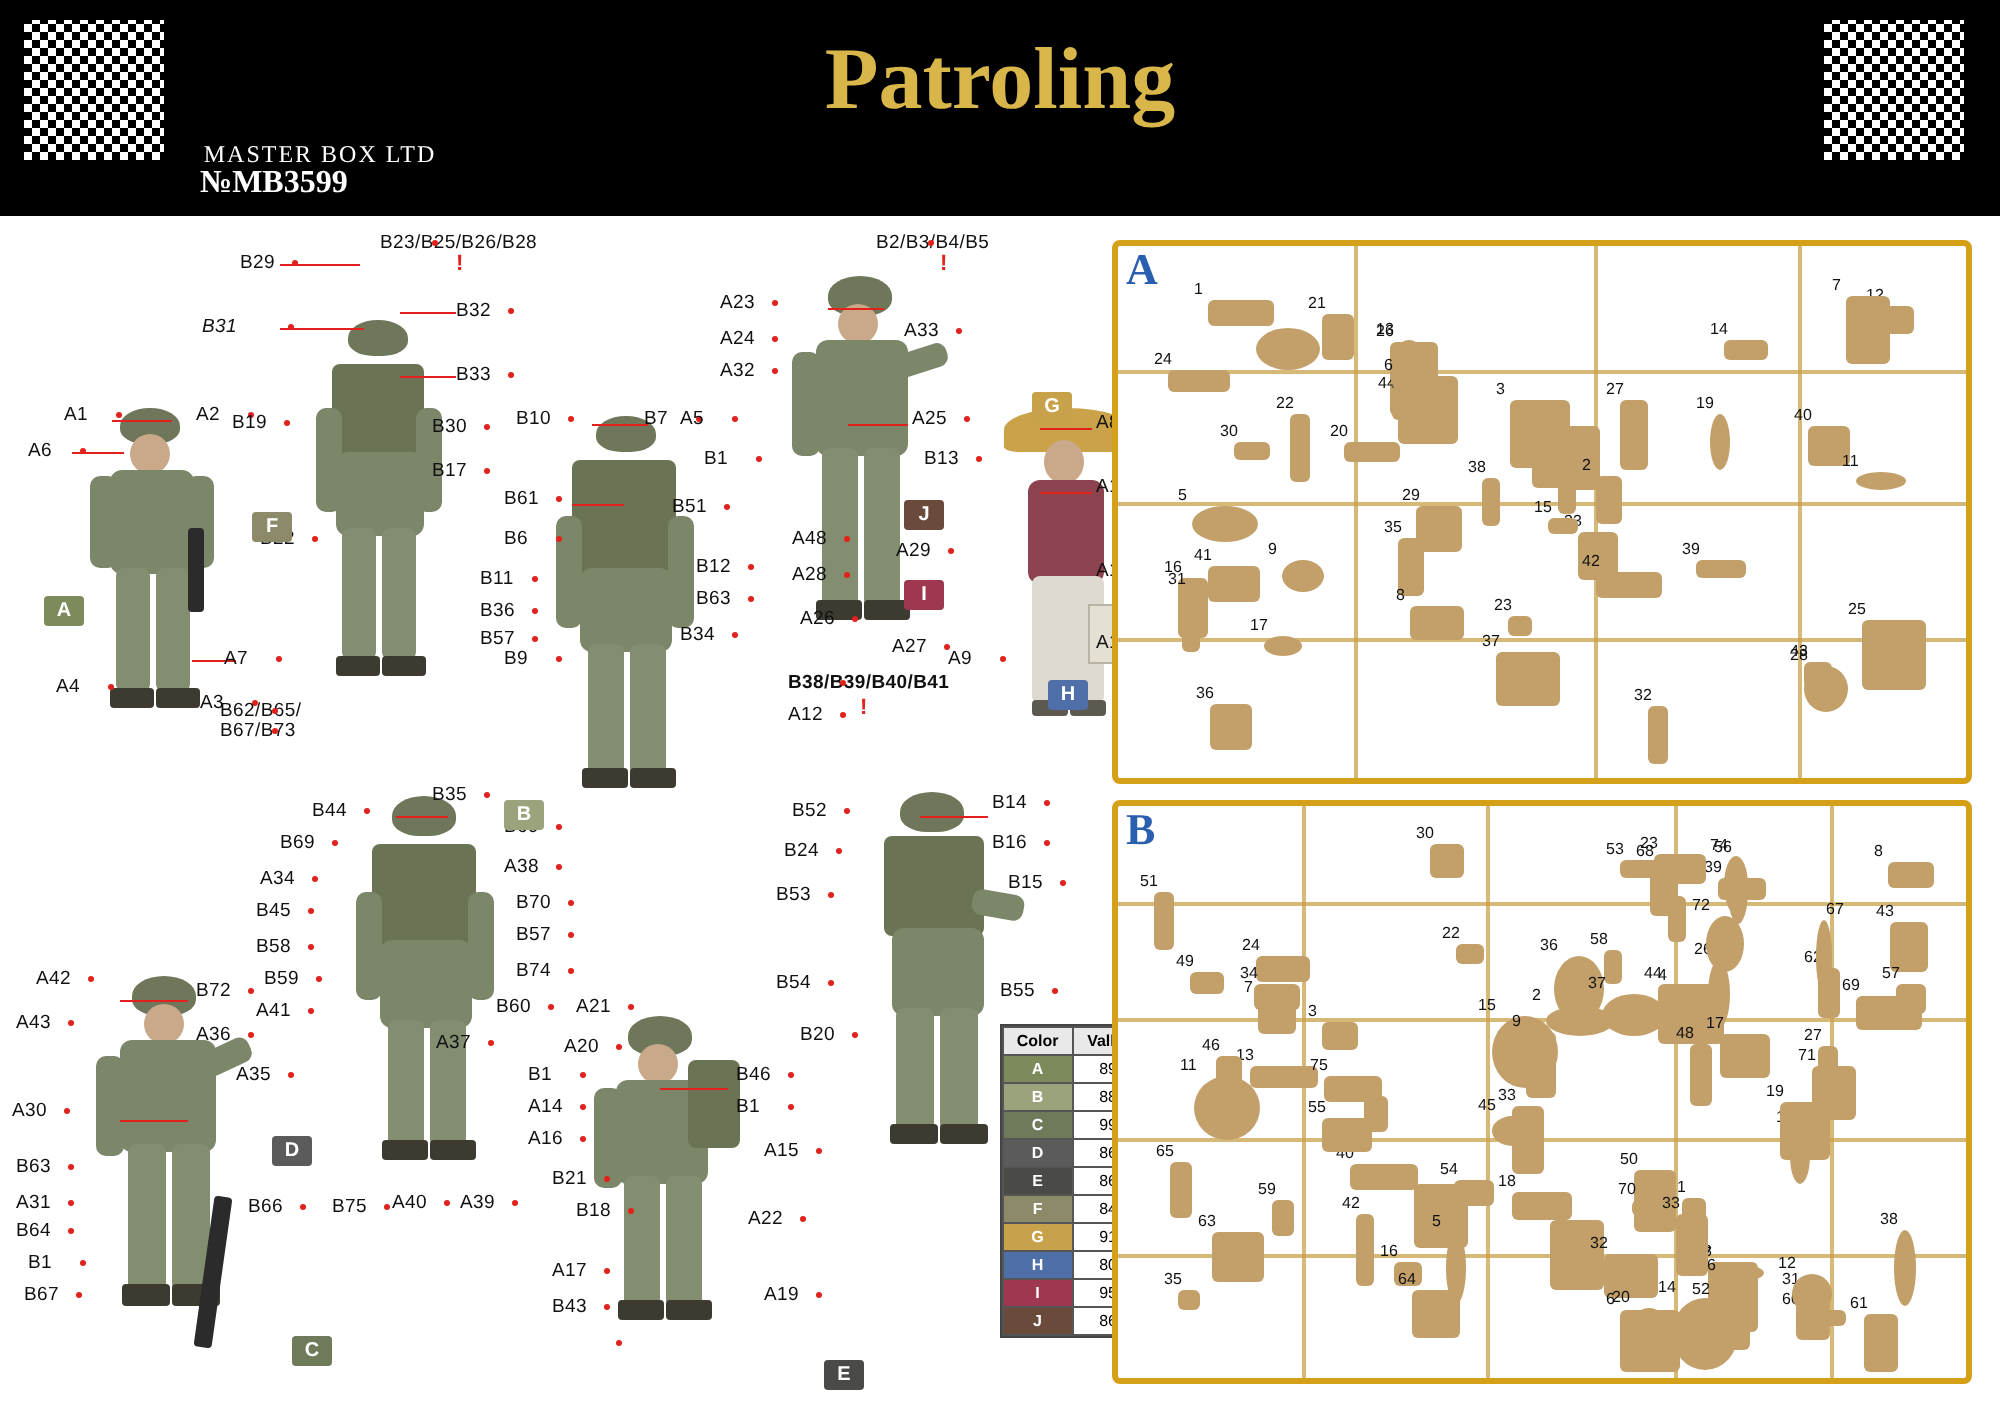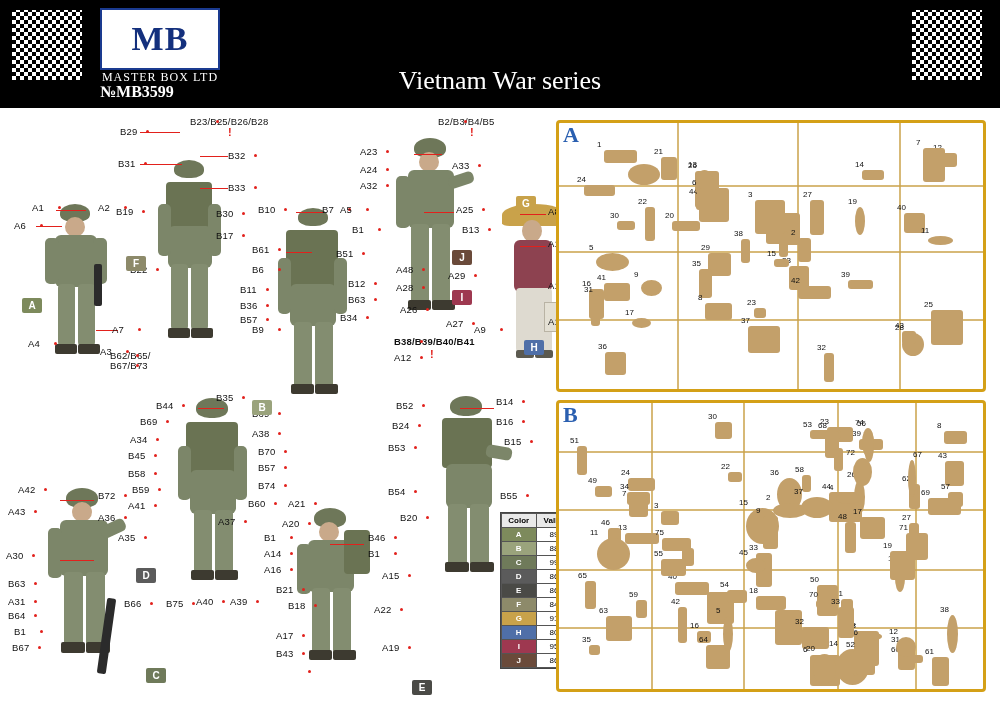--- a/index.html
+++ b/index.html
@@ -146,27 +146,24 @@
 </style>
 </head>
 <body>
 
 <div id="sheet">
 
   <div class="header">
     <div class="qr" id="qr-left"></div>
     <div class="qr" id="qr-right"></div>
 
-    <div class="mb-logo">
-      <span class="mb-text">MB</span>
-    </div>
     <div class="mb-sub">MASTER BOX LTD</div>
     <div class="mb-code">№MB3599</div>
 
-    <div class="title-sub">Vietnam War series</div>
+    <div class="title-main">Patroling</div>
 
   </div>
 
   <div class="body-area">
 
     <div class="fig" id="fig-a" style="left:38px; top:96px; width:80px; height:160px;">
       <div class="helm" style="left:22px; top:0px; width:30px; height:18px;"></div>
       <div class="skin" style="left:27px; top:13px; width:20px; height:20px;"></div>
       <div class="body" style="left:17px; top:31px; width:42px; height:52px;"></div>
       <div class="arm" style="left:7px; top:34px; width:14px; height:46px;"></div>
@@ -289,21 +286,21 @@
     <div class="ln" style="left:60px;top:392px;width:34px;"></div>
     <div class="ln" style="left:60px;top:452px;width:34px;"></div>
     <div class="ln" style="left:330px;top:436px;width:34px;"></div>
     <div class="ln" style="left:460px;top:300px;width:34px;"></div>
 
     <div id="callouts">
         <div class="lbl" style="left: 120px; top: 18px;">B29</div>
         <div class="dot" style="left: 146px; top: 22px;"></div>
         <div class="lbl" style="left: 190px; top: 8px;">B23/B25/B26/B28</div>
         <div class="dot" style="left: 216px; top: 12px;"></div>
-        <div class="lbl" style="left: 118px; top: 50px;">B31</div>
+        <div class="lbl" style="left: 101px; top: 50px; font-style: italic;">B31</div>
         <div class="dot" style="left: 144px; top: 54px;"></div>
         <div class="lbl" style="left: 228px; top: 42px;">B32</div>
         <div class="dot" style="left: 254px; top: 46px;"></div>
         <div class="lbl" style="left: 228px; top: 74px;">B33</div>
         <div class="dot" style="left: 254px; top: 78px;"></div>
         <div class="lbl" style="left: 32px; top: 94px;">A1</div>
         <div class="dot" style="left: 58px; top: 98px;"></div>
         <div class="lbl" style="left: 98px; top: 94px;">A2</div>
         <div class="dot" style="left: 124px; top: 98px;"></div>
         <div class="lbl" style="left: 116px; top: 98px;">B19</div>

